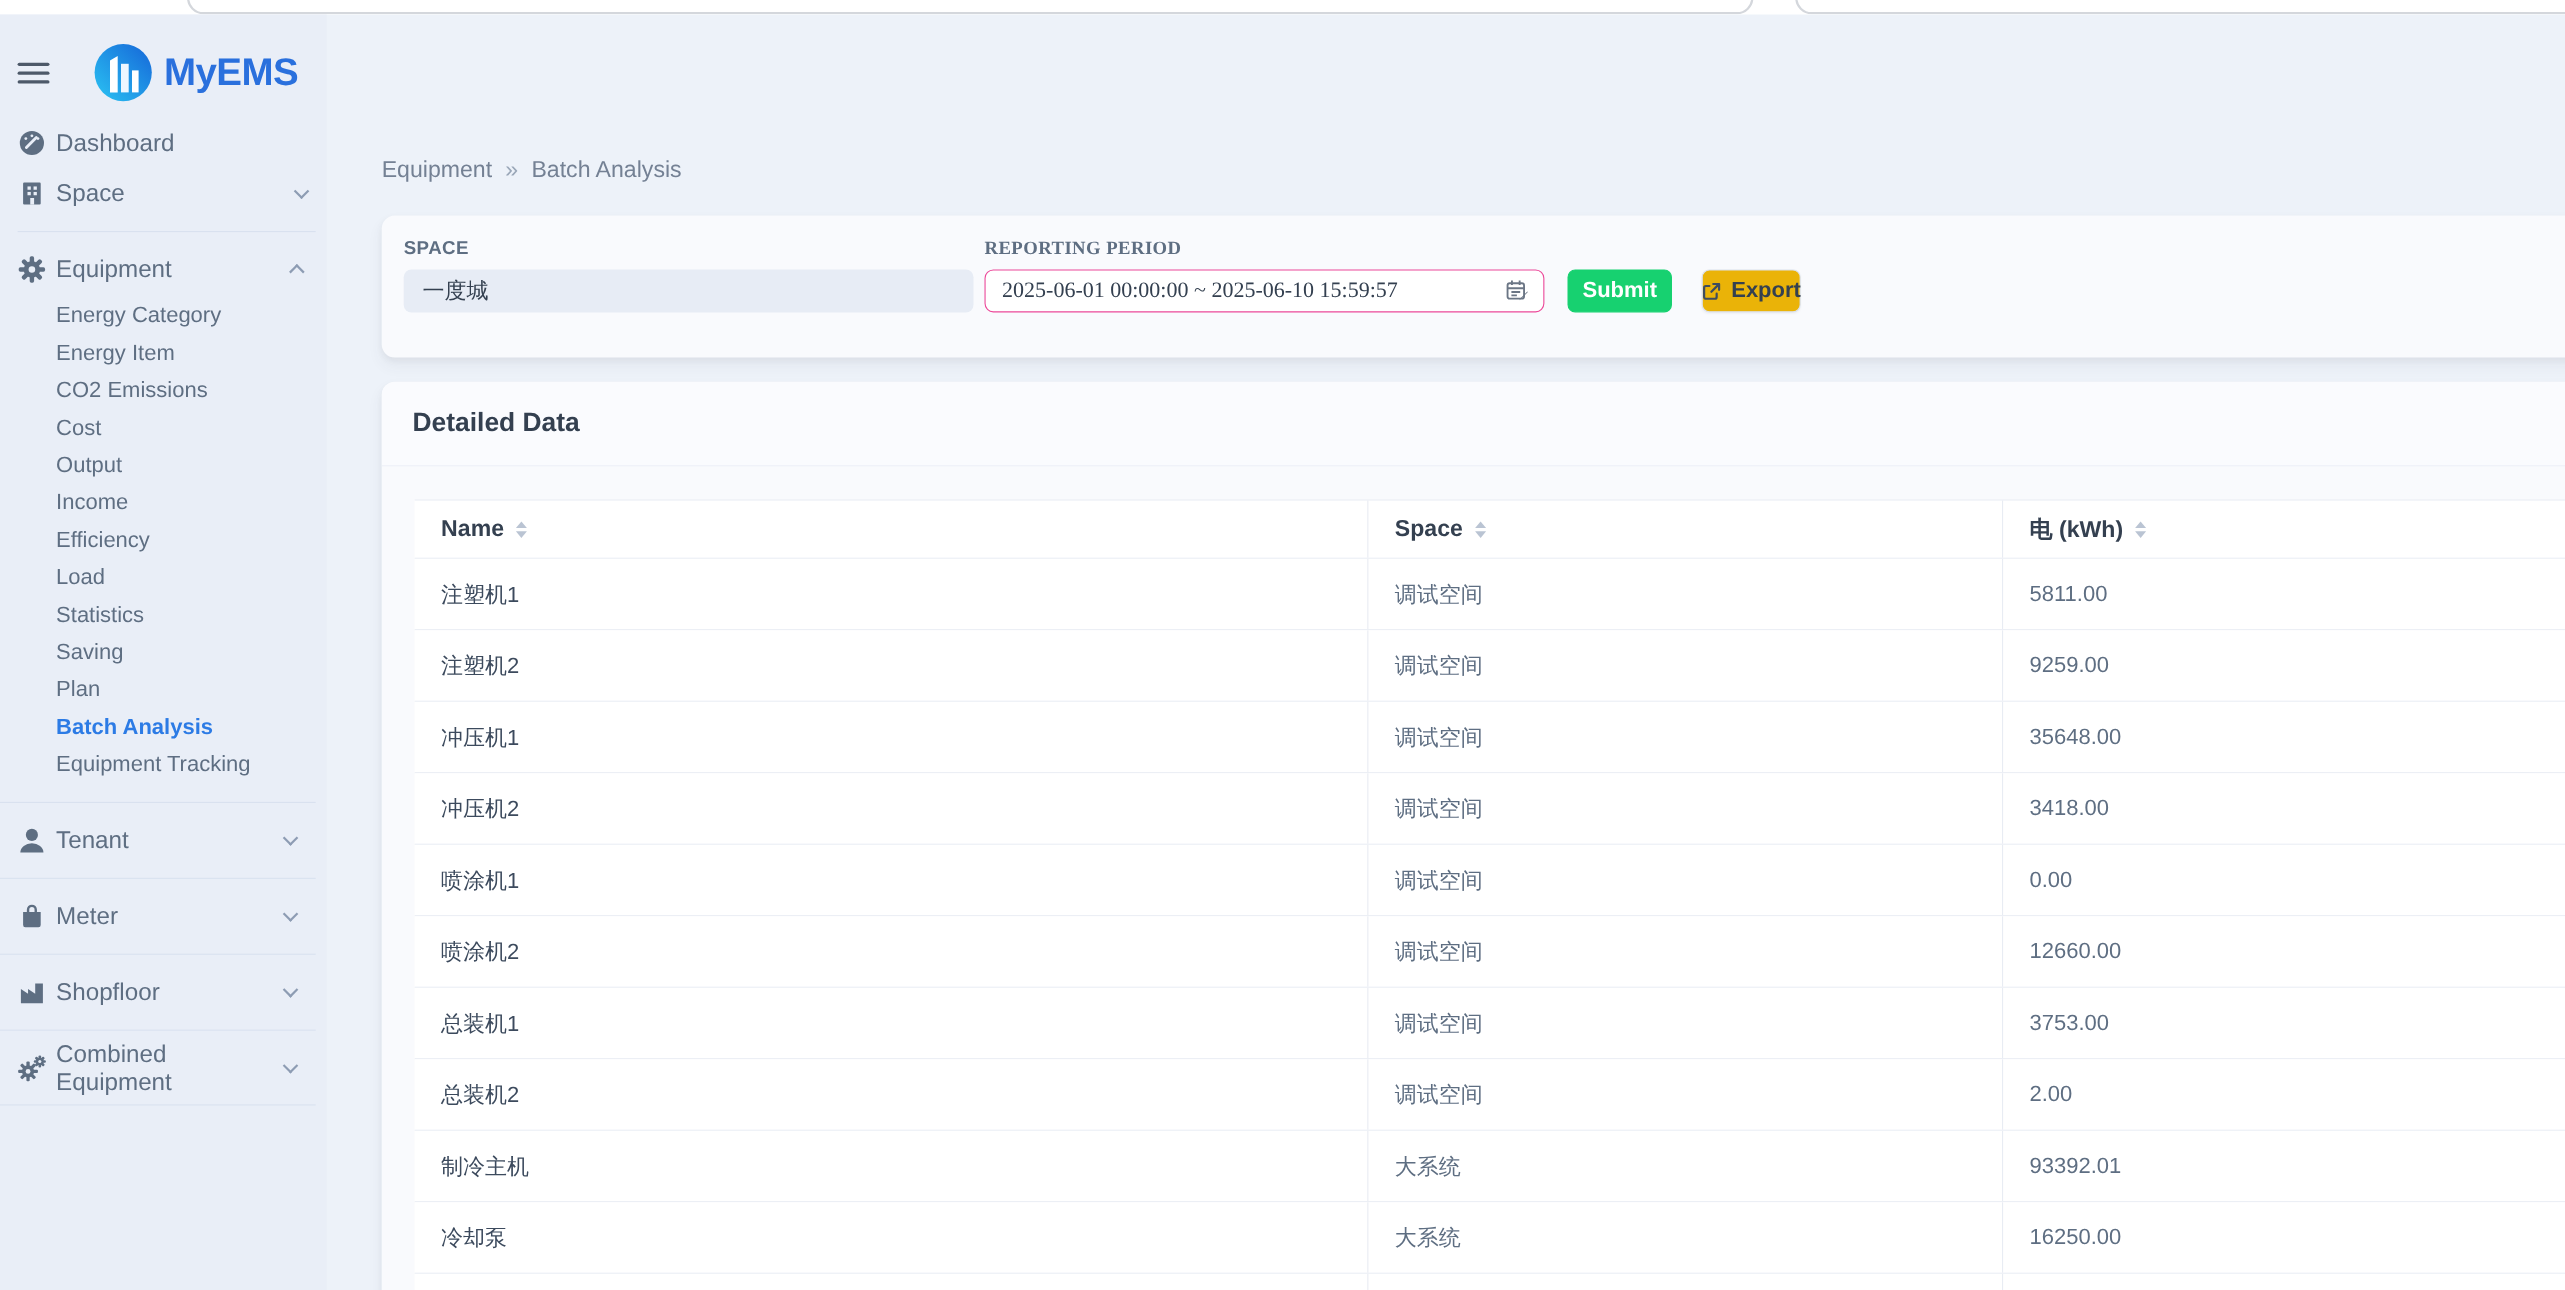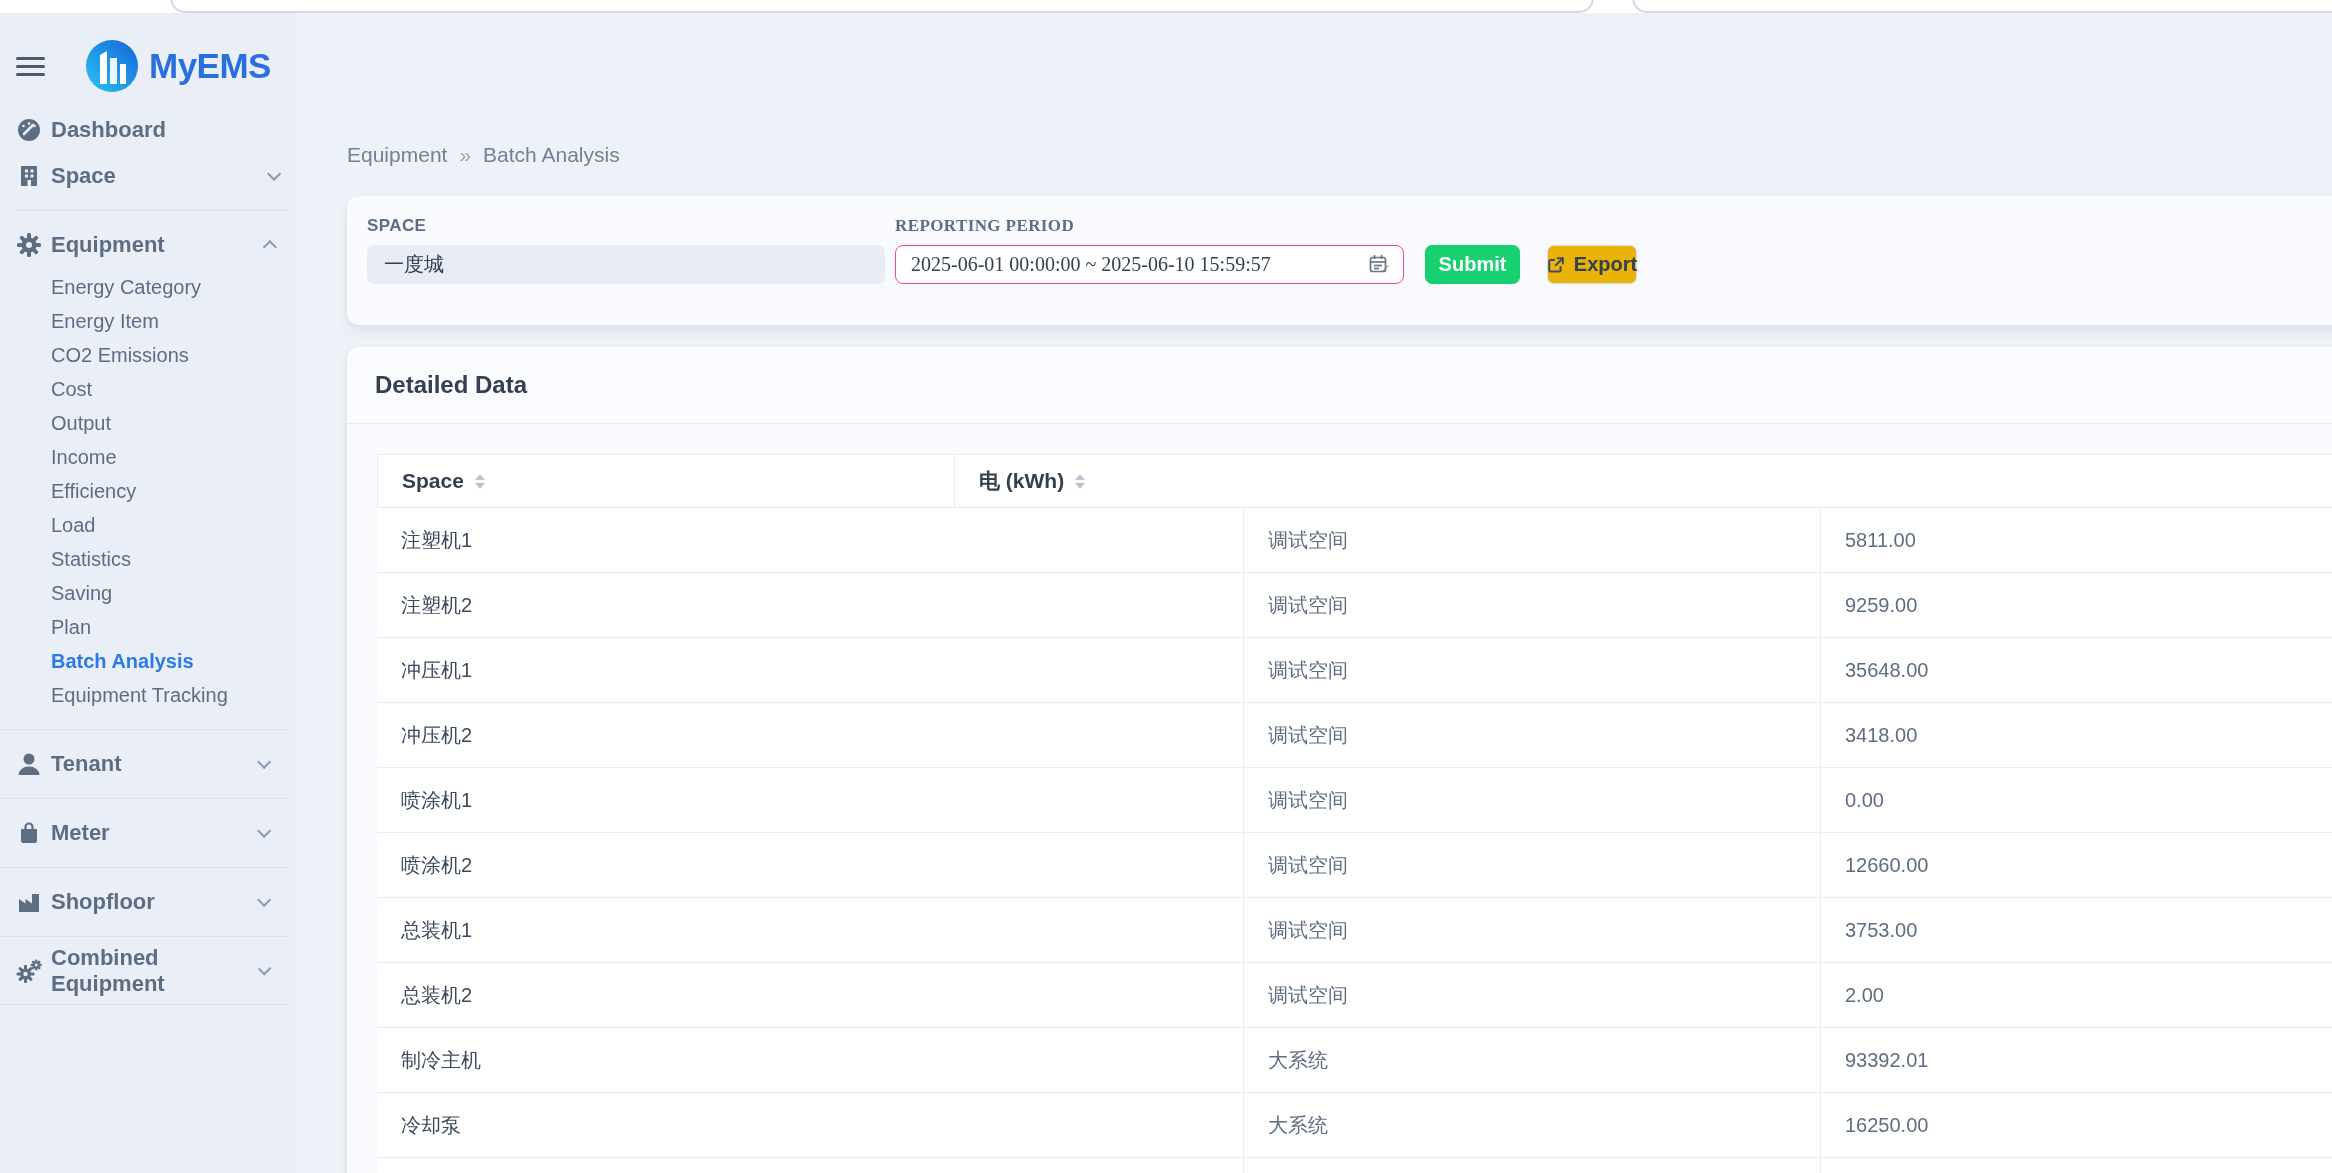--- a/index.html
+++ b/index.html
@@ -19,21 +19,21 @@
   
   .sidebar { width:297px; flex:none; background:#e9eef7; }
   .brand-row { display:flex; align-items:center; margin:24px 0 0 16px; height:58px; }
   .burger { width:30px; cursor:pointer; }
   .burger span { display:block; width:29px; height:3px; background:#4d5969; border-radius:2px; margin:5px 0; }
   .logo { display:flex; align-items:center; margin-left:39px; cursor:pointer; }
   .logo-text { margin-left:10px; font-size:35px; font-weight:800; color:#2a70dd; letter-spacing:-.5px; }
 
   nav { margin-top:12px; }
   .nav-item { display:flex; align-items:center; height:46px; padding-left:16px;
-    font-size:22px; font-weight:700; color:#5e6e82; cursor:pointer; }
+    font-size:22px; font-weight:400; color:#5e6e82; cursor:pointer; }
   .nico { width:26px; height:26px; flex:none; margin-right:9px; display:flex; align-items:center; justify-content:center; }
   .chev { width:10px; height:10px; border-right:2px solid #8d9cb3; border-bottom:2px solid #8d9cb3;
     margin-left:auto; margin-right:20px; transform:rotate(45deg) translateY(-3px); }
   .chev.up { transform:rotate(-135deg) translateY(-3px); }
   .divider { border-top:1px solid #d9e1ef; margin:11px 10px 11px 16px; }
   .children { margin:2px 0 17px 0; }
   .nav-child { display:flex; align-items:center; height:34px; padding-left:51px;
     font-size:20px; font-weight:500; color:#5e6e82; cursor:pointer; }
   .nav-child.active { color:#2c7be5; font-weight:600; }
   .nav-group { height:69px; display:flex; align-items:center; border-top:1px solid #d9e1ef;
@@ -297,20 +297,27 @@
       </div>
     </div>
 
     <div class="card detail-card">
       <div class="card-header">
         <span class="card-title">Detailed Data</span>
       </div>
 
       <div class="table">
         <div class="t-head">
+          <div class="c-name">
+            <span>Name</span>
+            <span class="sort">
+                <i class="up"></i>
+                <i class="dn"></i>
+              </span>
+          </div>
           <div class="c-space">
             <span>Space</span>
             <span class="sort">
                 <i class="up"></i>
                 <i class="dn"></i>
               </span>
           </div>
           <div class="c-value">
             <span>电 (kWh)</span>
             <span class="sort">

